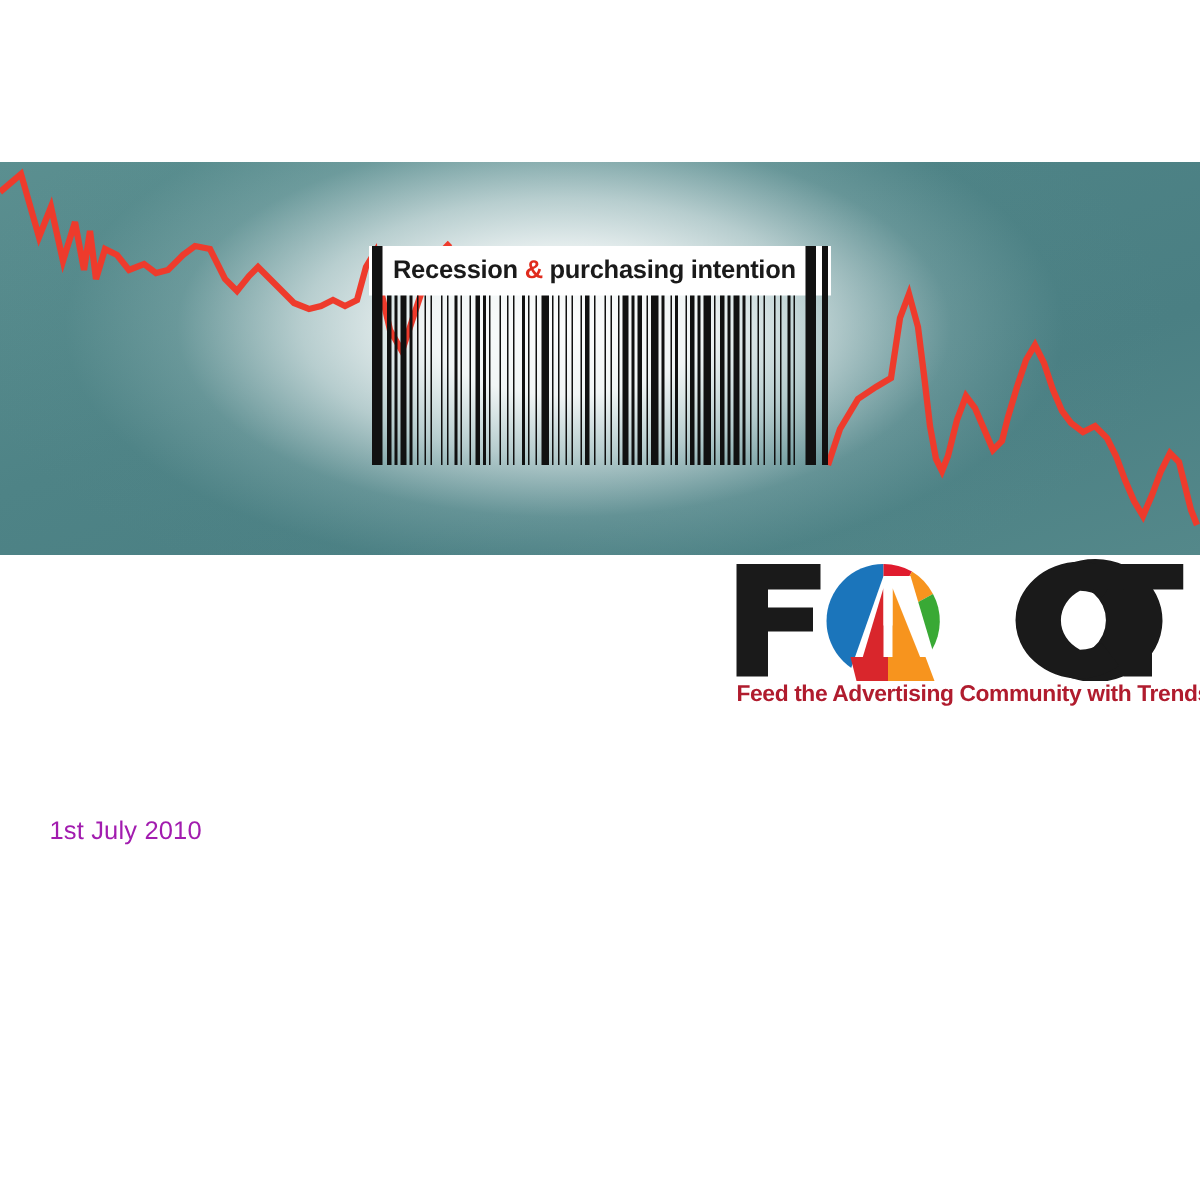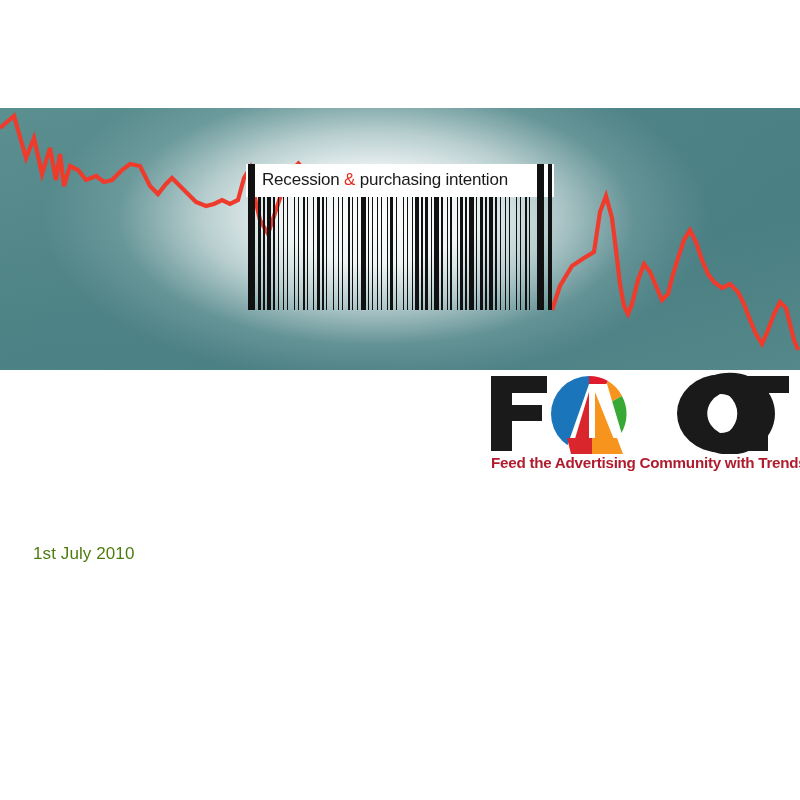--- a/index.html
+++ b/index.html
@@ -89,21 +89,21 @@
     background: #111111;
   }
   #barcode-title {
     position: absolute;
     left: 16px;
     top: 1px;
     width: 272px;
     height: 30px;
     line-height: 30px;
     font-family: "Liberation Sans", sans-serif;
-    font-weight: 400;
+    font-weight: 700;
     font-size: 17px;
     letter-spacing: -0.2px;
     color: #1a1a1a;
     white-space: nowrap;
   }
   #barcode-title .amp { color: #e02b1d; }
   #barcode-bars {
     position: absolute;
     left: 12px;
     top: 33px;
@@ -160,21 +160,21 @@
     color: #44706e;
     letter-spacing: -0.2px;
     margin: 0;
     white-space: pre-line;
   }
   #slide-date {
     margin-top: 20px;
     font-family: "Liberation Sans", sans-serif;
     font-weight: 400;
     font-size: 17px;
-    color: #4d7c0f;
+    color: #a21caf;
     letter-spacing: 0.1px;
   }
 </style>
 </head>
 <body>
 
 <div id="slide">
 
   <div id="hero-banner">
     <div id="hero-gradient"></div>

